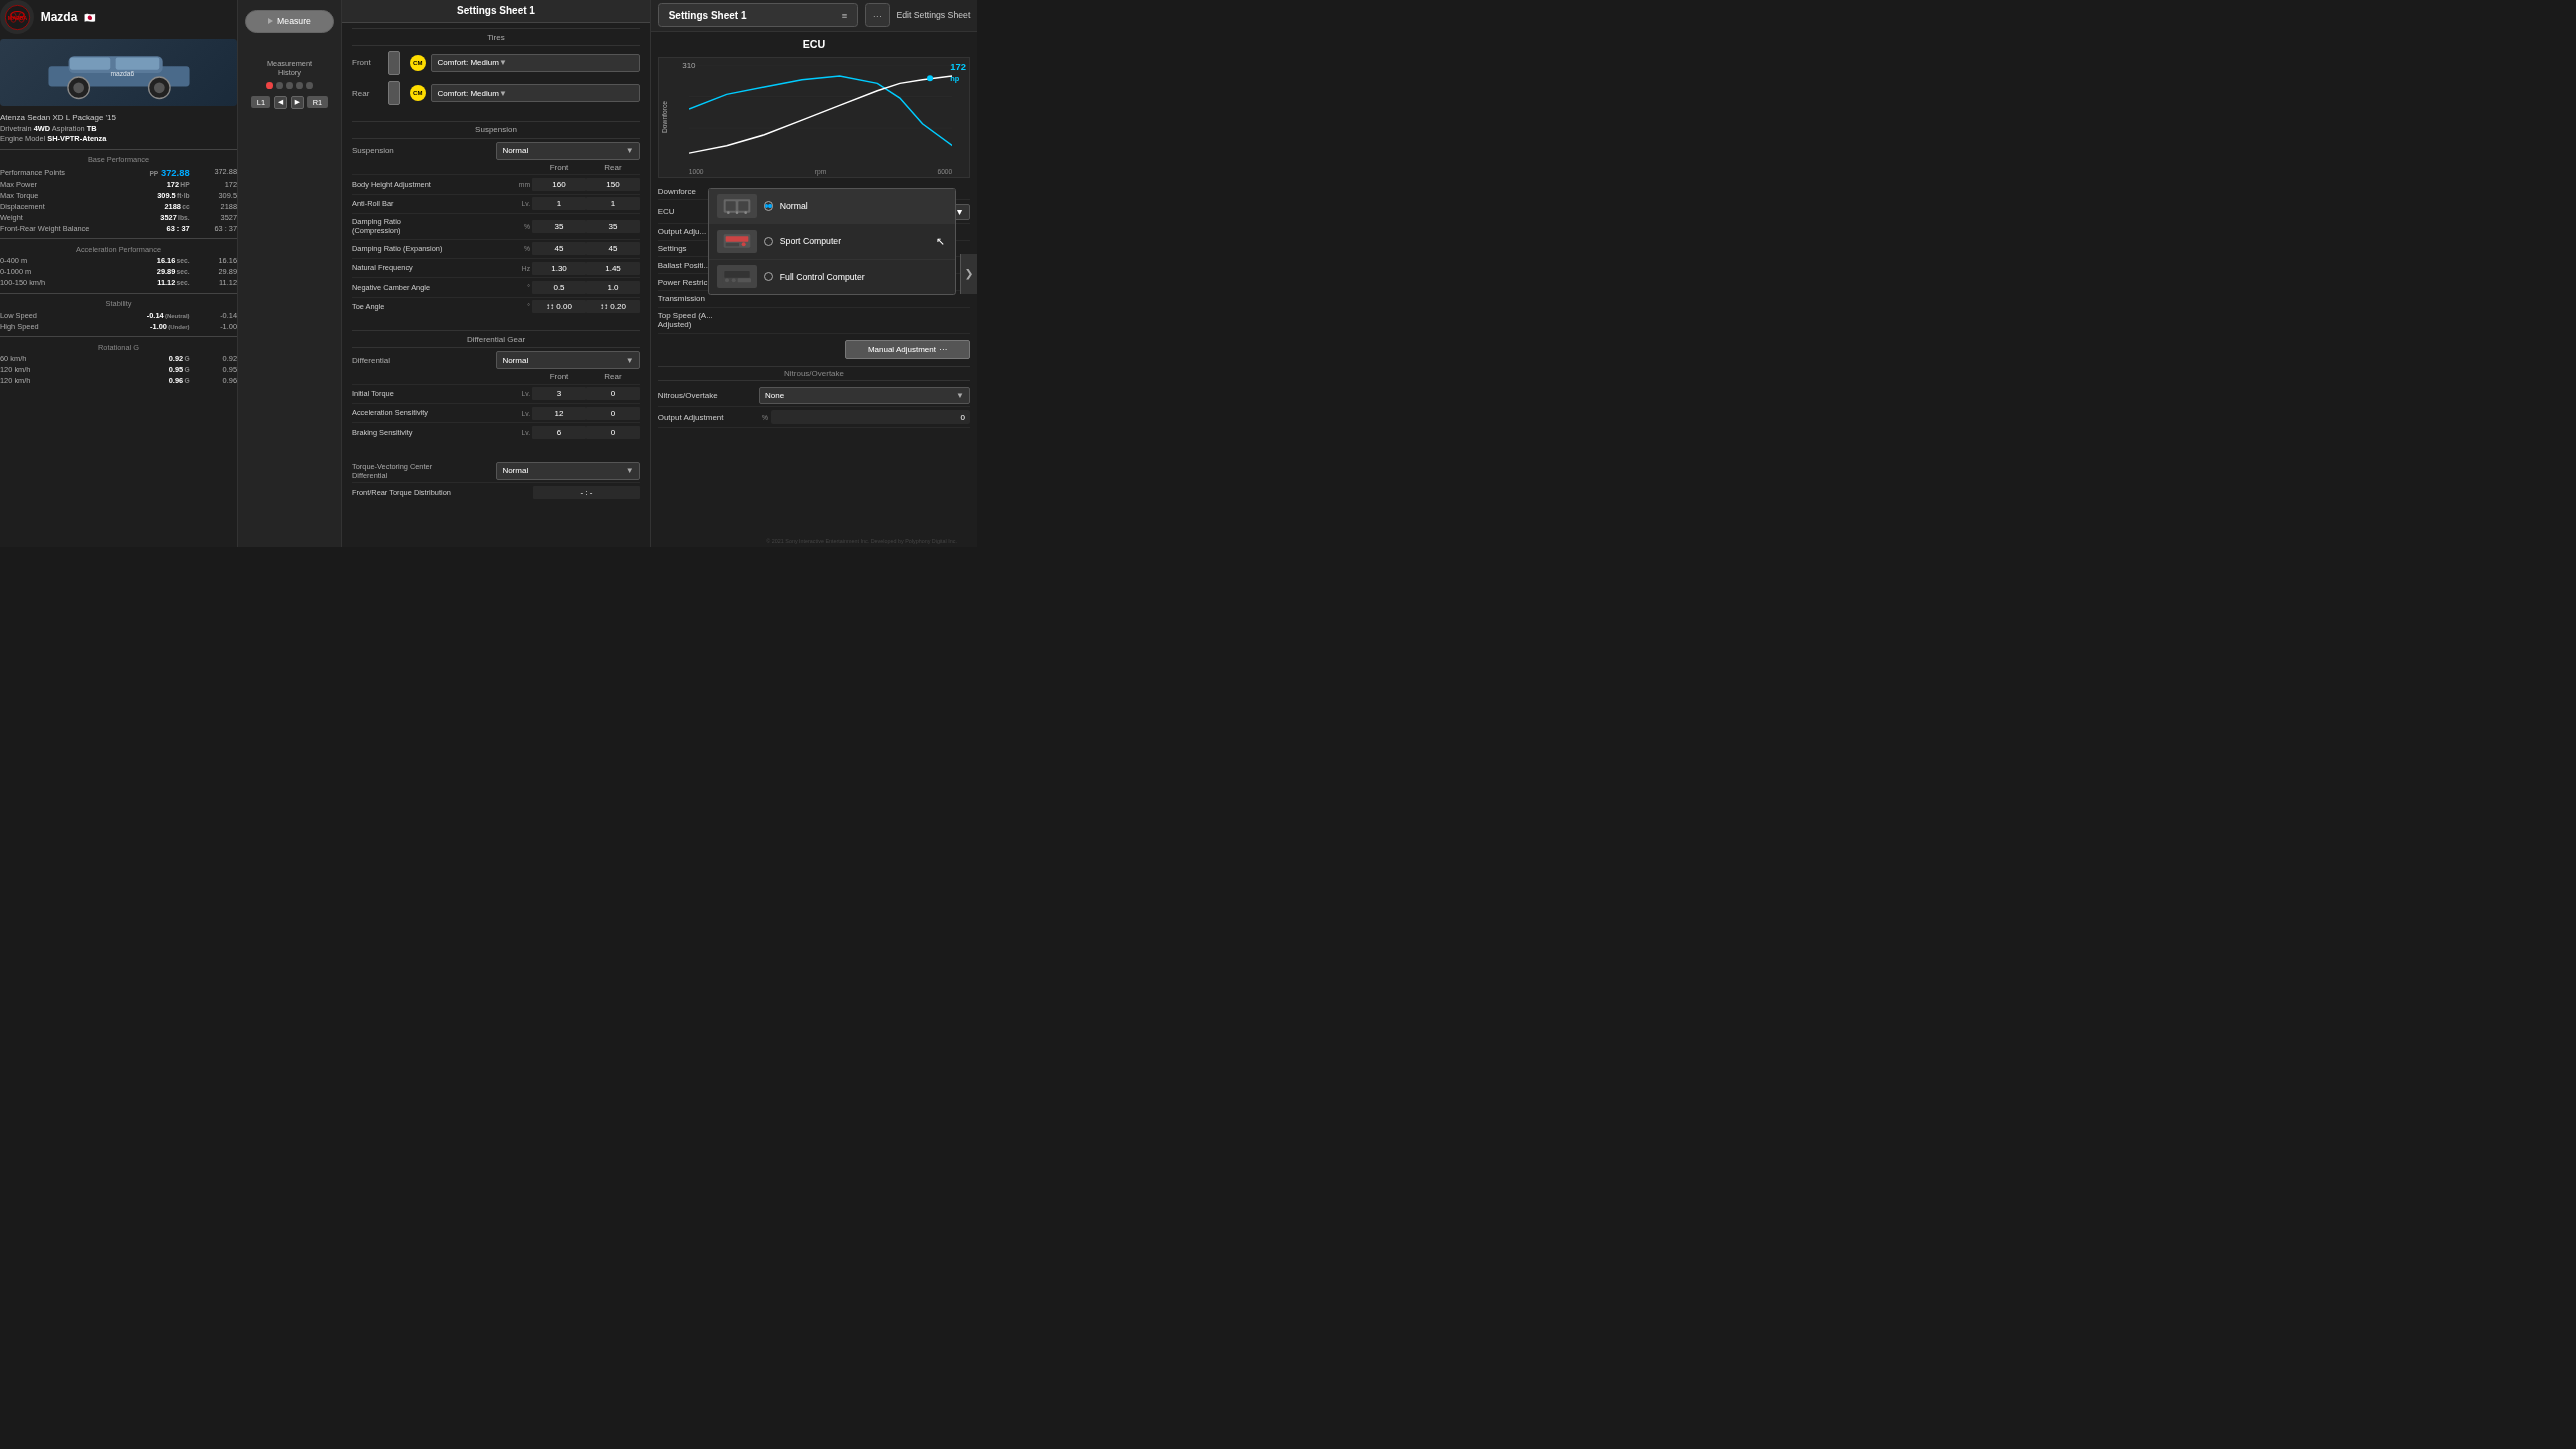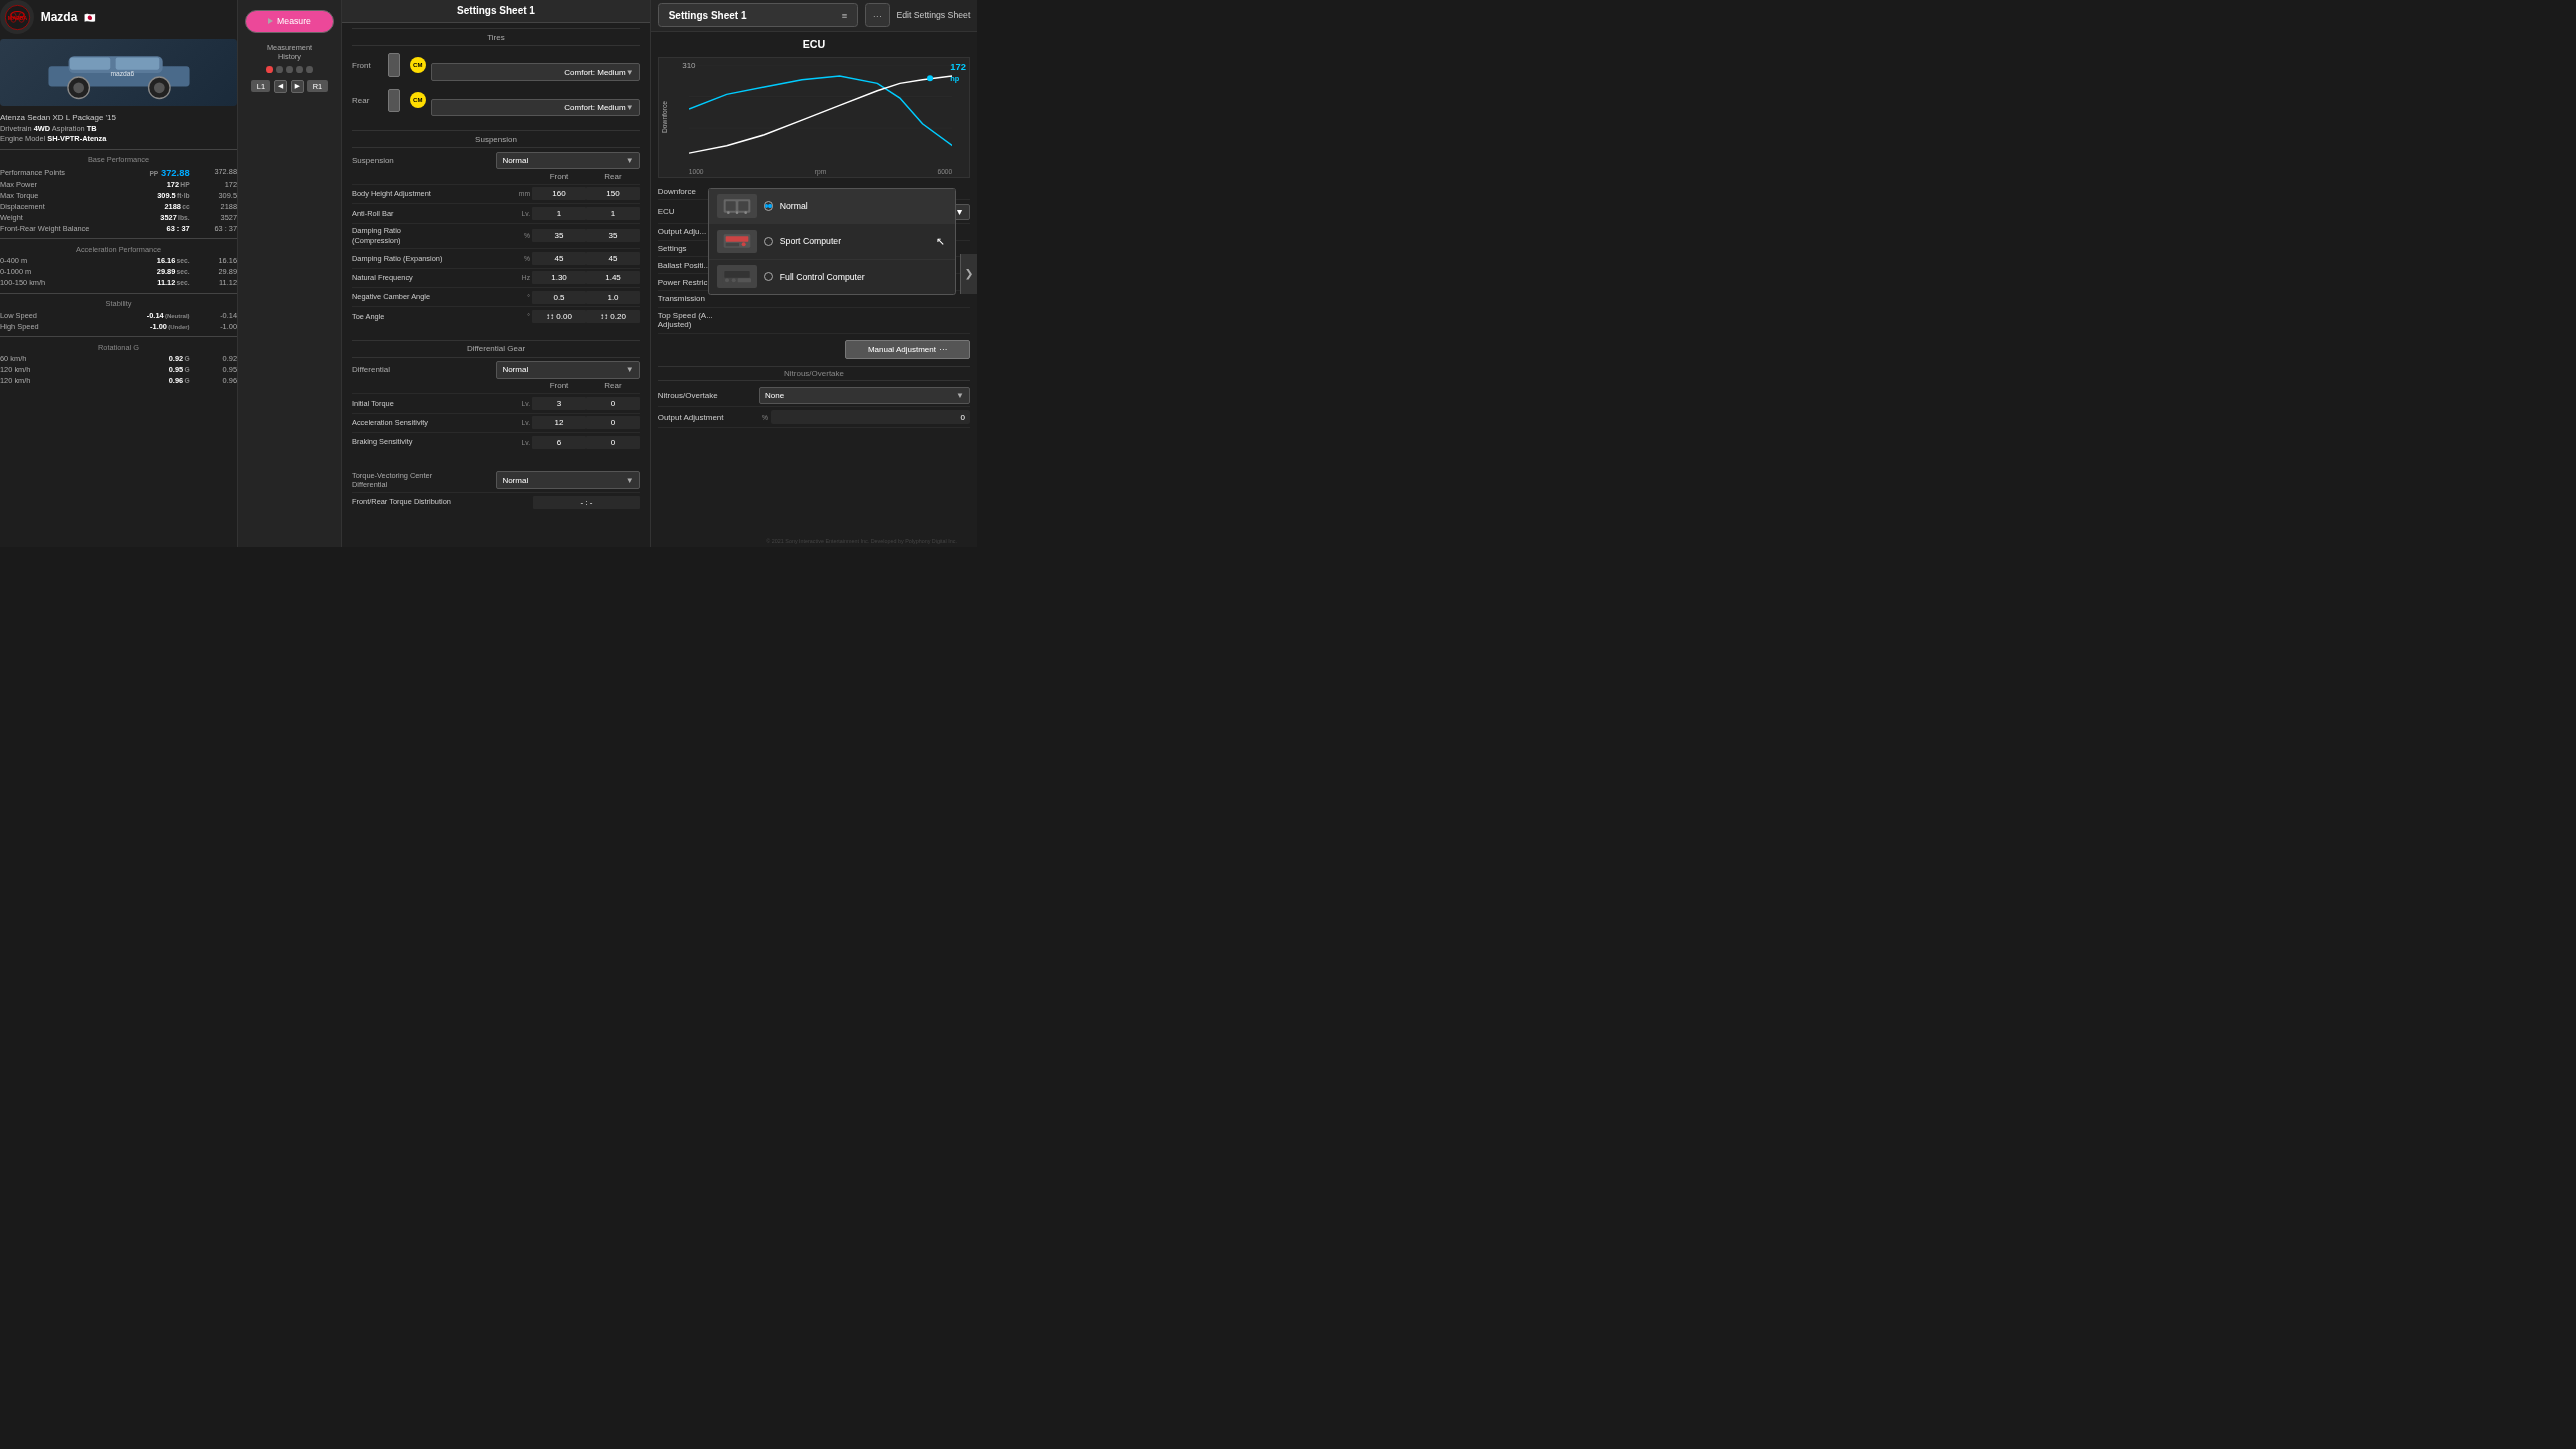--- a/index.html
+++ b/index.html
@@ -111,33 +111,33 @@
       width: 104px;
       height: 547px;
       background: #252525;
       border-right: 0.7px solid #333;
       display: flex;
       flex-direction: column;
       align-items: center;
       padding: 10px 6.7px;
     }
     .measure-btn {
-      background: #ec4899;
+      background: #737373;
       border: 0.7px solid #666;
       border-radius: 13.4px;
       color: #fff;
       padding: 5.4px 13.4px;
       font-size: 8.7px;
       cursor: pointer;
       display: flex;
       align-items: center;
       gap: 4px;
       width: 100%;
       justify-content: center;
-      margin-bottom: 10px;
+      margin-bottom: 26px;
     }
     .measure-btn .triangle-icon {
       width: 0; height: 0;
       border-left: 5.4px solid #aaa;
       border-top: 3.4px solid transparent;
       border-bottom: 3.4px solid transparent;
     }
     .measurement-history {
       text-align: center;
       font-size: 7.4px;
@@ -239,23 +239,22 @@
     }
     .tire-dropdown {
       flex: 1;
       background: #333;
       border: 0.7px solid #555;
       color: #fff;
       padding: 3.4px 5.4px;
       font-size: 8px;
       border-radius: 2px;
       display: flex;
-      justify-content: flex-end;
-      align-items: center;
-      margin-top: 14px;
+      justify-content: flex-start;
+      align-items: center;
     }
     .dropdown-arrow { color: #aaa; }
 
     .suspension-row {
       display: flex;
       align-items: center;
       margin: 2.7px 0;
     }
     .suspension-label-cell {
       width: 50%;

